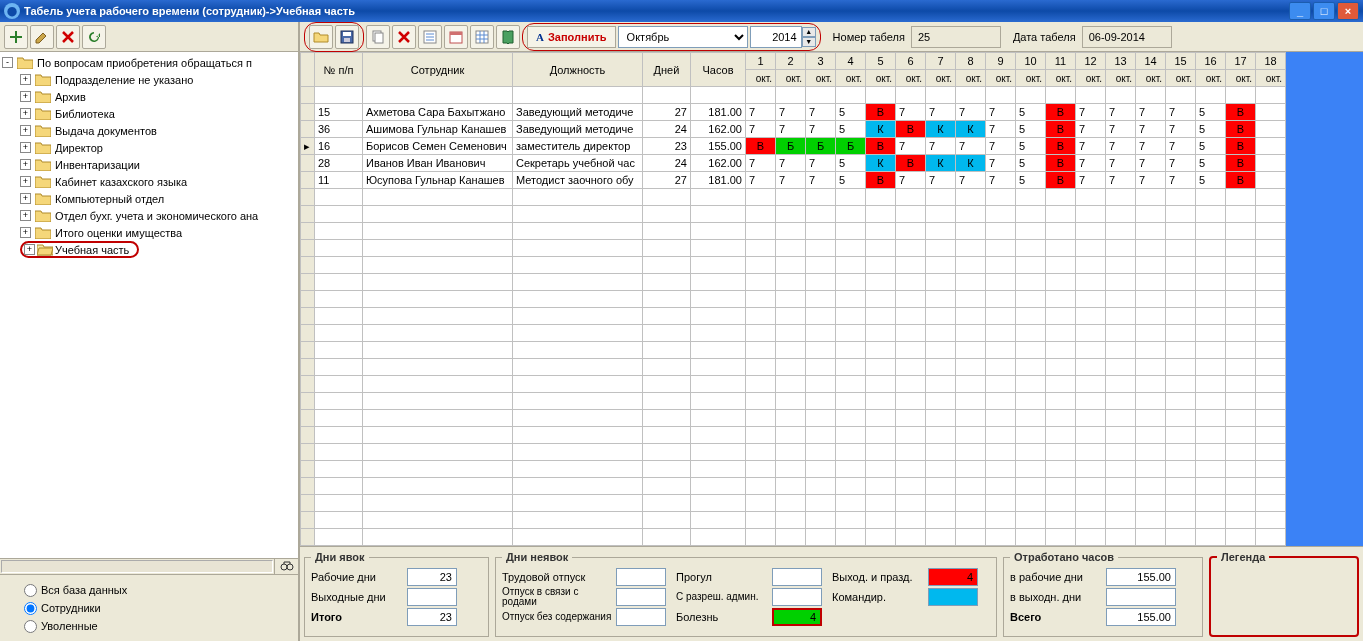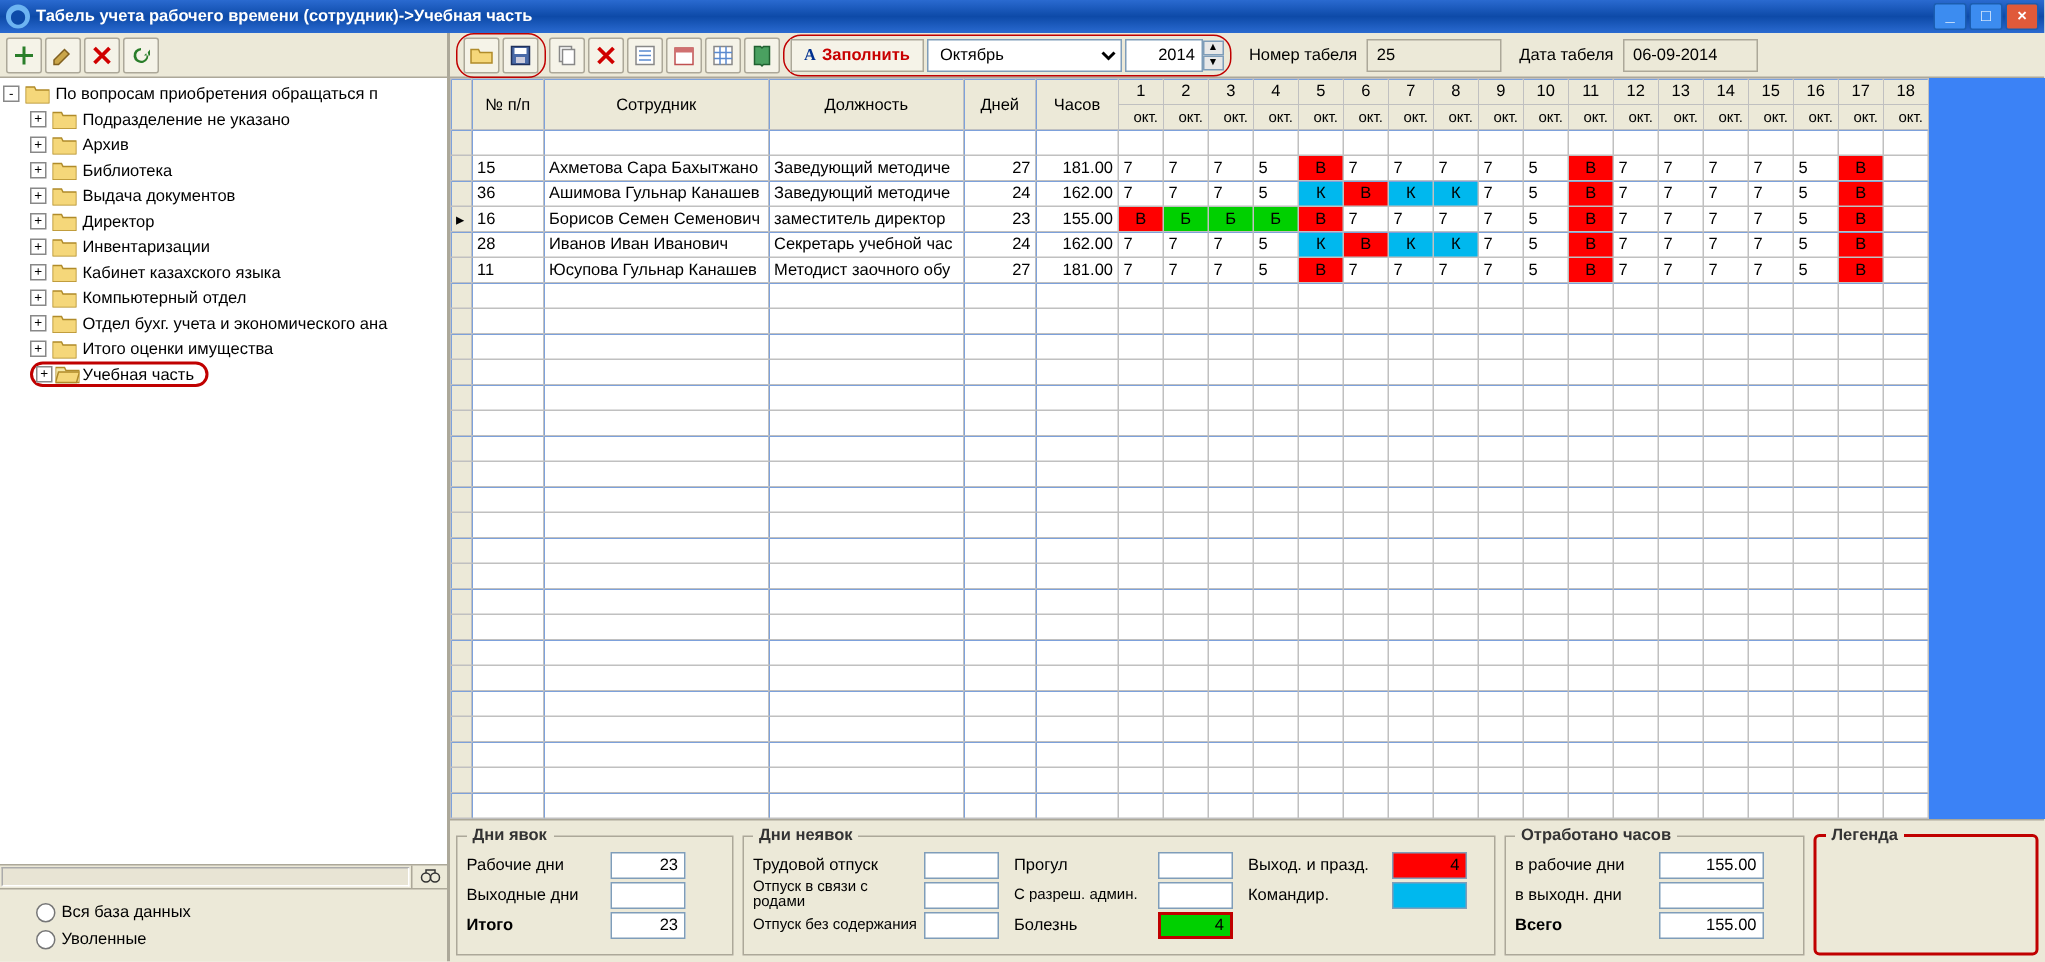--- a/index.html
+++ b/index.html
@@ -205,20 +205,24 @@
             <path d="M5 4v-2h6v2" stroke="#333" fill="none"></path>
           </svg>
         </div>
     </div>
     <div class="radios">
       <label>
           <input type="radio" name="f" style="">
           <span>Вся база данных</span>
         </label>
       <label>
+          <input type="radio" name="f" checked="" style="">
+          <span>Сотрудники</span>
+        </label>
+      <label>
           <input type="radio" name="f" style="">
           <span>Уволенные</span>
         </label>
     </div>
   </div>
 
   <div class="right">
     <div class="toolbar">
       <span class="tgrp">
         <div class="tbtn">

